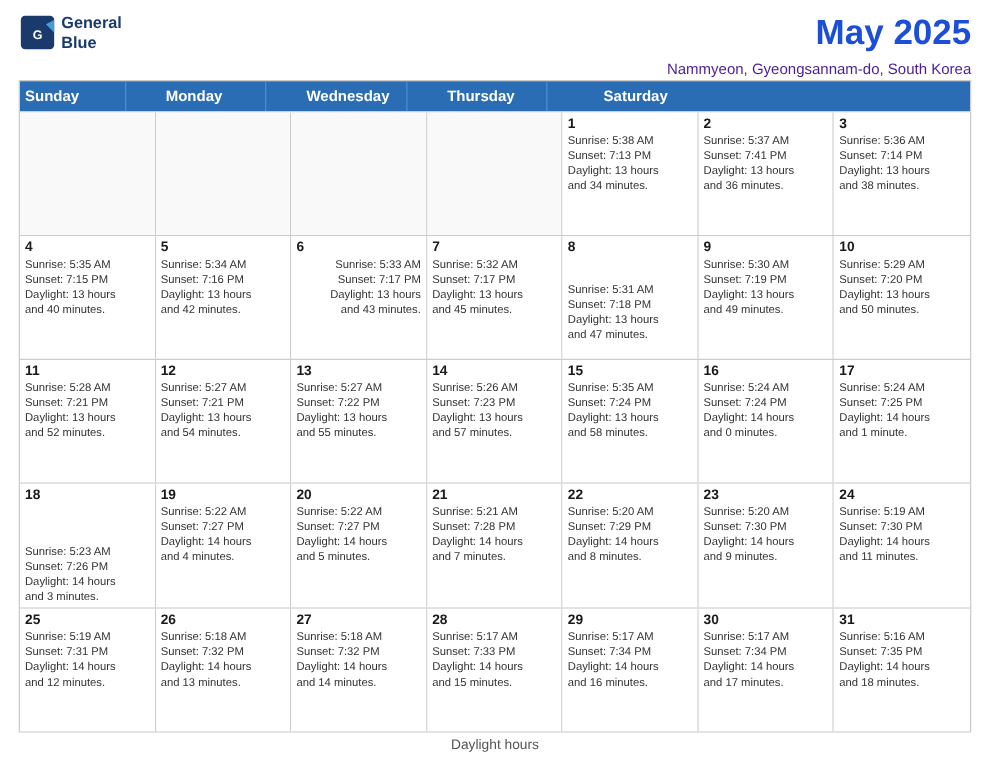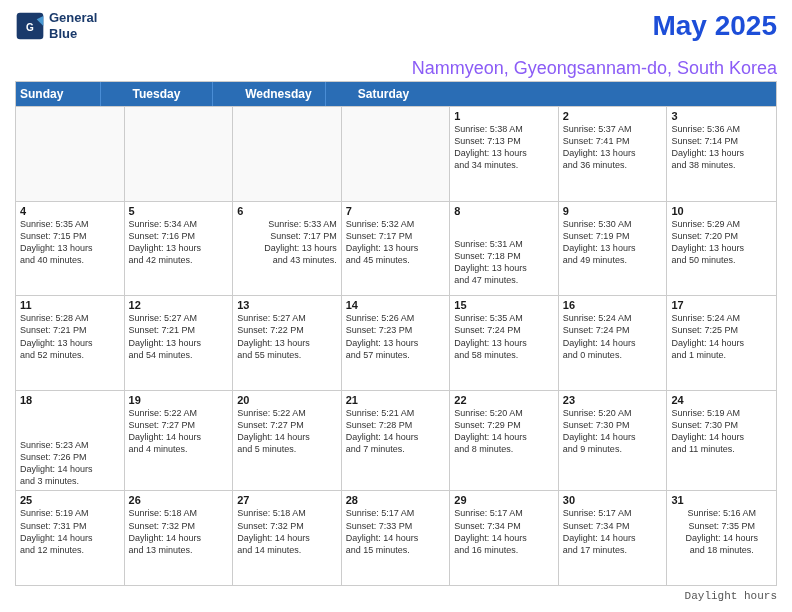--- a/index.html
+++ b/index.html
@@ -40,23 +40,23 @@
     }
     .title-block {
       text-align: right;
     }
     .main-title {
       font-size: 28px;
       font-weight: bold;
       color: #1d4ed8;
     }
     .subtitle {
-      font-size: 18px;
-      color: #8b5cf6;
-      margin-top: 16px;
+      font-size: 12px;
+      color: #4c1d95;
+      margin-top: 6px;
     }
     .calendar {
       flex: 1;
       display: flex;
       flex-direction: column;
       border: 1px solid #ccc;
     }
     .cal-header {
       display: grid;
       grid-template-columns: repeat(7, 1fr);
@@ -66,20 +66,21 @@
     .cal-header-cell {
       color: #fff;
       font-weight: bold;
       font-size: 12px;
       padding: 5px 4px;
       text-align: left;
       border-right: 1px solid #4a8dd5;
     }
     .cal-header-cell:last-child {
       border-right: none;
+      text-align: center;
     }
     .cal-body {
       flex: 1;
       display: flex;
       flex-direction: column;
     }
     .cal-row {
       display: grid;
       grid-template-columns: repeat(7, 1fr);
       flex: 1;
@@ -109,22 +110,21 @@
     }
     .cell-info {
       font-size: 9px;
       color: #333;
       line-height: 1.35;
     }
     .footer-note {
       font-size: 11px;
       color: #555;
       margin-top: 4px;
-      text-align: right;
-      font-family: Liberation Mono, monospace;
+      text-align: center;
     }
   </style>
 </head>
 <body>
 
 <div class="page">
   <div class="header-row">
     <div class="logo">
       <svg class="logo-icon" viewBox="0 0 36 36">
         <rect x="2" y="2" width="32" height="32" rx="4" fill="#1a3a6b"></rect>
@@ -138,22 +138,23 @@
     </div>
     <div class="title-block">
       <div class="main-title">May 2025</div>
       <div class="subtitle">Nammyeon, Gyeongsannam-do, South Korea</div>
     </div>
   </div>
 
   <div class="calendar">
     <div class="cal-header" id="cal-header">
         <div class="cal-header-cell">Sunday</div>
-        <div class="cal-header-cell">Tuesday</div>
+        <div class="cal-header-cell">Monday</div>
         <div class="cal-header-cell">Wednesday</div>
+        <div class="cal-header-cell">Thursday</div>
         <div class="cal-header-cell">Saturday</div>
       </div>
     <div class="cal-body" id="cal-body">
         <div class="cal-row">
           <div class="cal-cell empty"></div>
           <div class="cal-cell empty"></div>
           <div class="cal-cell empty"></div>
           <div class="cal-cell empty"></div>
           <div class="cal-cell">
             <span class="day-num">1</span>
@@ -368,21 +369,21 @@
           </div>
           <div class="cal-cell">
             <span class="day-num">30</span>
             <div class="cell-info" style="white-space: pre-line;">Sunrise: 5:17 AM
 Sunset: 7:34 PM
 Daylight: 14 hours
 and 17 minutes.</div>
           </div>
           <div class="cal-cell">
             <span class="day-num">31</span>
-            <div class="cell-info" style="white-space: pre-line; text-align: center;">Sunrise: 5:16 AM
+            <div class="cell-info" style="white-space: pre-line;">Sunrise: 5:16 AM
 Sunset: 7:35 PM
 Daylight: 14 hours
 and 18 minutes.</div>
           </div>
         </div>
       </div>
   </div>
 
   <div class="footer-note">Daylight hours</div>
 </div>

